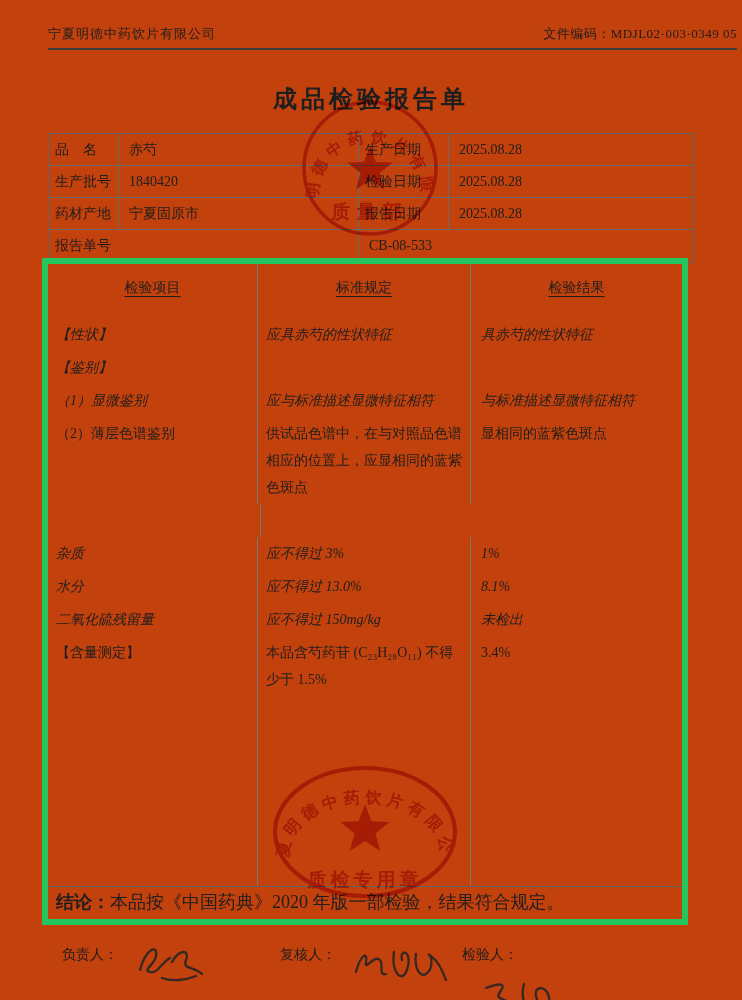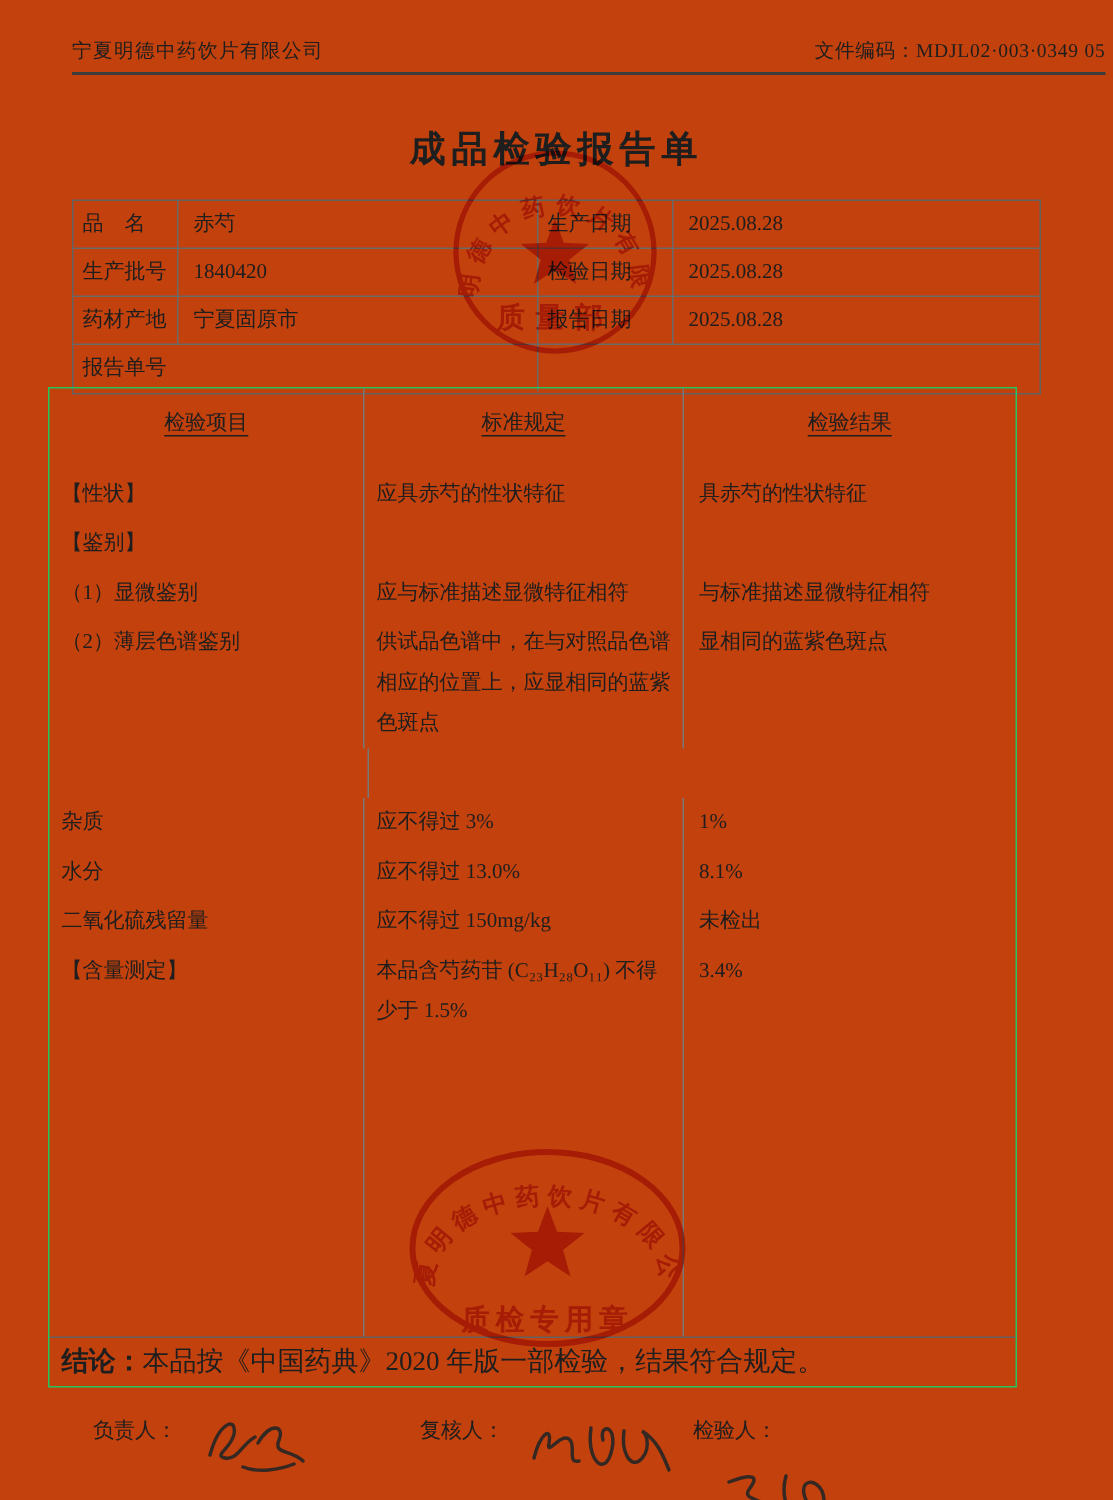--- a/index.html
+++ b/index.html
@@ -22,44 +22,44 @@
   .title {
     position:absolute; left:0; right:0; top:83px; text-align:center;
     font-size:24px; font-weight:bold; letter-spacing:4px;
   }
   
   .info {
     position:absolute; left:48px; top:133px; width:646px;
     border:1px solid #636363; font-size:14px;
   }
   .irow { display:flex; height:32px; line-height:31px; border-bottom:1px solid #6a6a6a; }
-  .irow:last-child { border-bottom:none;flex-direction:column; }
+  .irow:last-child { border-bottom:none; }
   .ic { padding:0 6px; white-space:nowrap; overflow:hidden; }
   .ic.lbl1 { width:70px;  border-right:1px solid #6a6a6a; }
   .ic.val1 { width:240px; border-right:1px solid #6a6a6a; }
   .ic.lbl2 { width:90px;  border-right:1px solid #6a6a6a; }
   .ic.val2 { flex:1; }
   .ic.lblwide { width:310px; border-right:1px solid #6a6a6a; }
   .ic.valwide { flex:1; }
   .ic.val1, .ic.val2, .ic.valwide { padding-left:10px; }
   
   .insp {
-    position:absolute; left:32px; top:258px; width:646px; height:667px;
-    border:1px solid #22c55e; display:flex; flex-direction:column;
+    position:absolute; left:42px; top:258px; width:646px; height:667px;
+    border:6px solid #22c55e; display:flex; flex-direction:column;
     font-size:14px;
   }
   .trow { display:flex; }
   .tc1 { width:210px; border-right:1px solid #787878; padding:0 8px; }
   .tc2 { width:213px; border-right:1px solid #787878; padding:0 8px; }
   .tc3 { flex:1; padding:0 10px; }
   .h-head { height:46px; }
   .h-head .tc1,.h-head .tc2,.h-head .tc3 { text-align:center; line-height:48px; }
   .h-head span { text-decoration:underline; text-underline-offset:4px; }
   .gap { height:8px; }
-  .r-std { height:33px; line-height:33px; }
+  .r-std { height:33px; line-height:33px;font-style:italic; }
   .r-auto { line-height:33px; }
   .r-auto .wrap { line-height:27px; padding-top:3px; padding-bottom:3px; }
   .filler { flex:1; }
   .concl {
     height:33px; line-height:31px; border-top:1px solid #636363;
     padding-left:8px; font-size:18px;
   }
   .concl .clabel { font-weight:bold; }
   
   .signs { position:absolute; left:48px; right:48px; top:938px; height:55px;text-align:center; }

